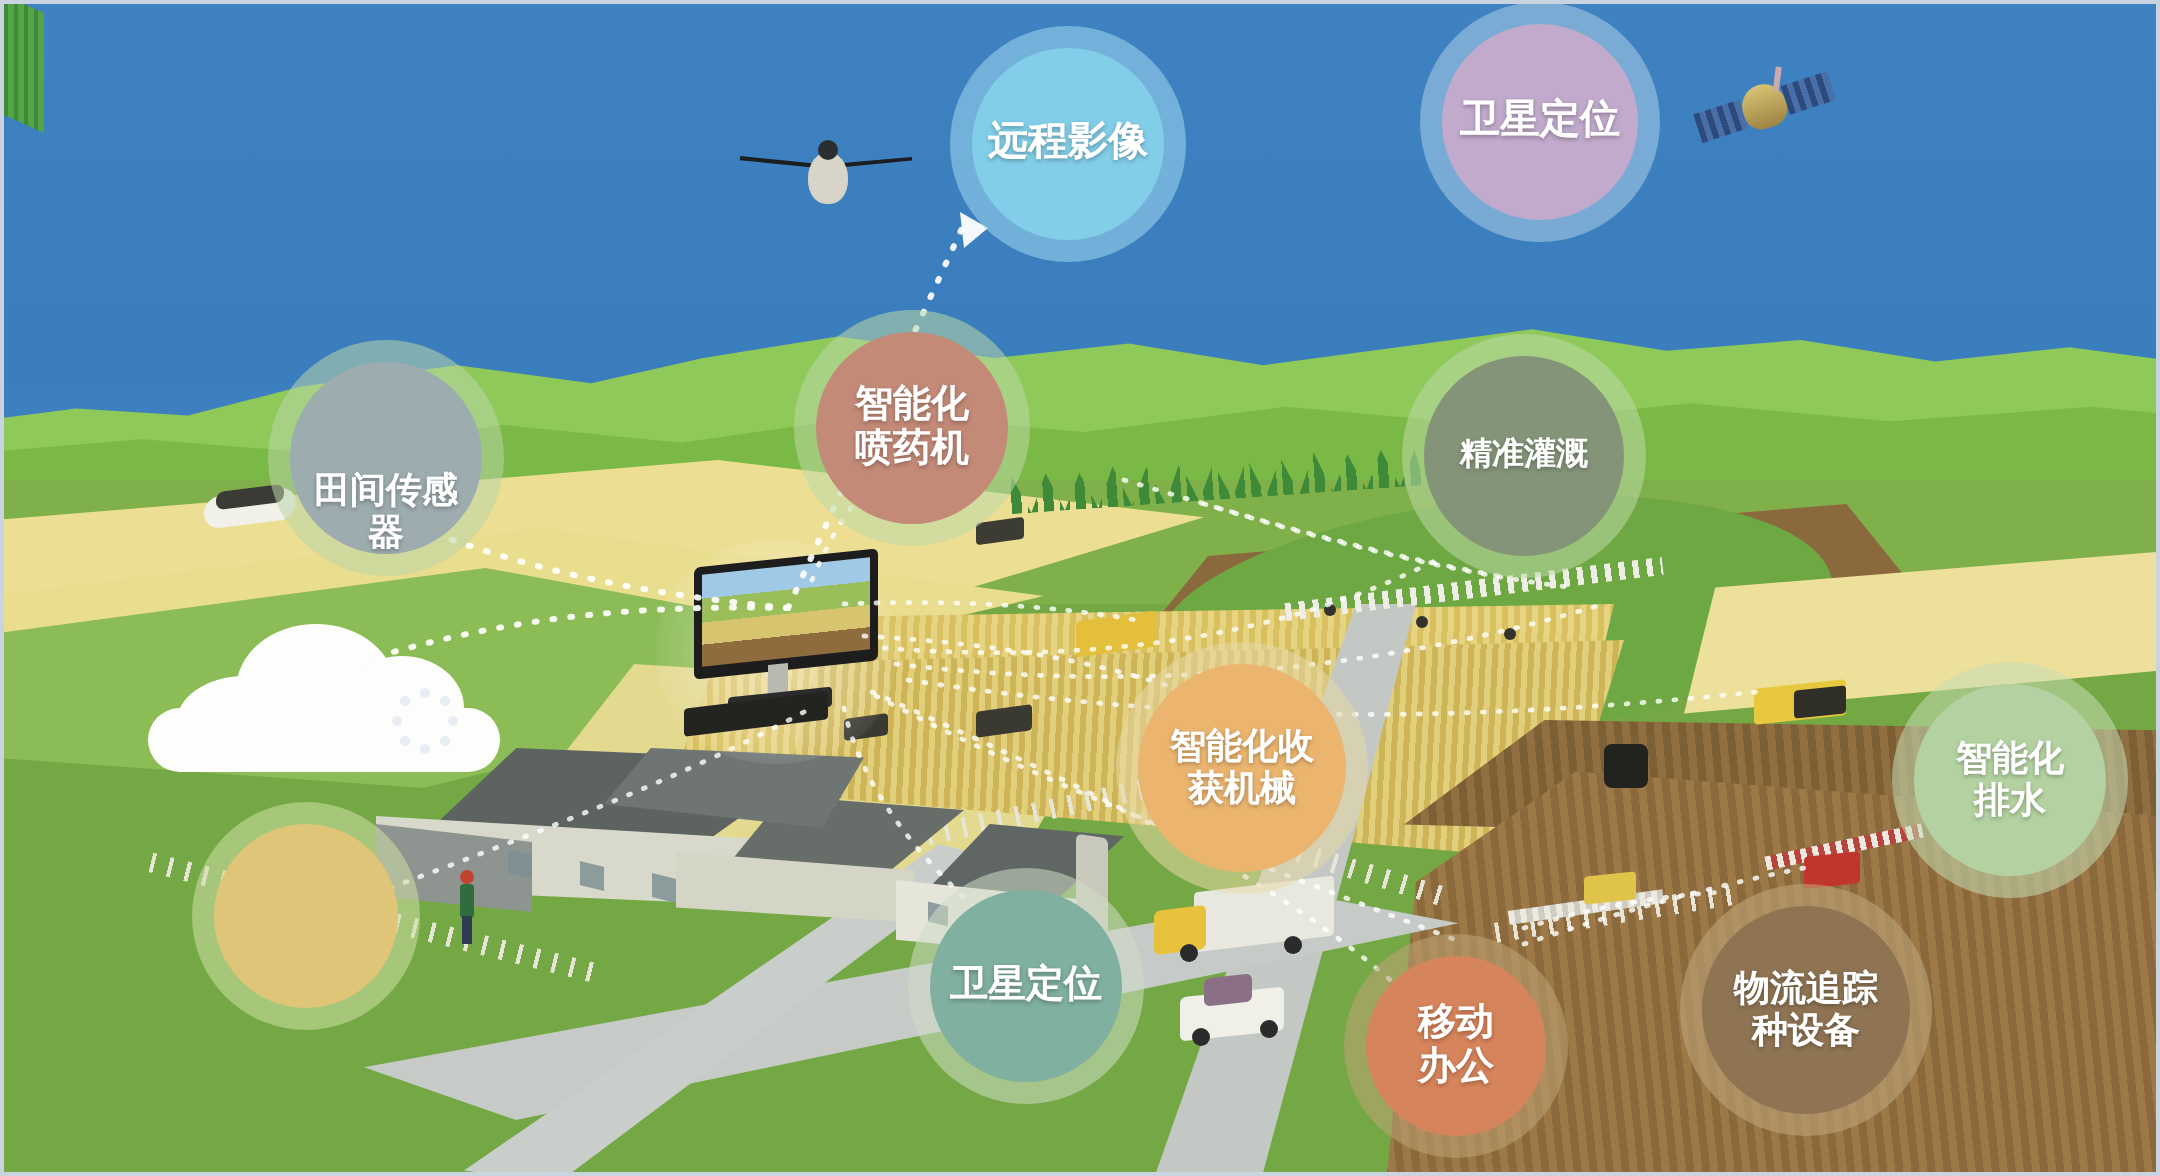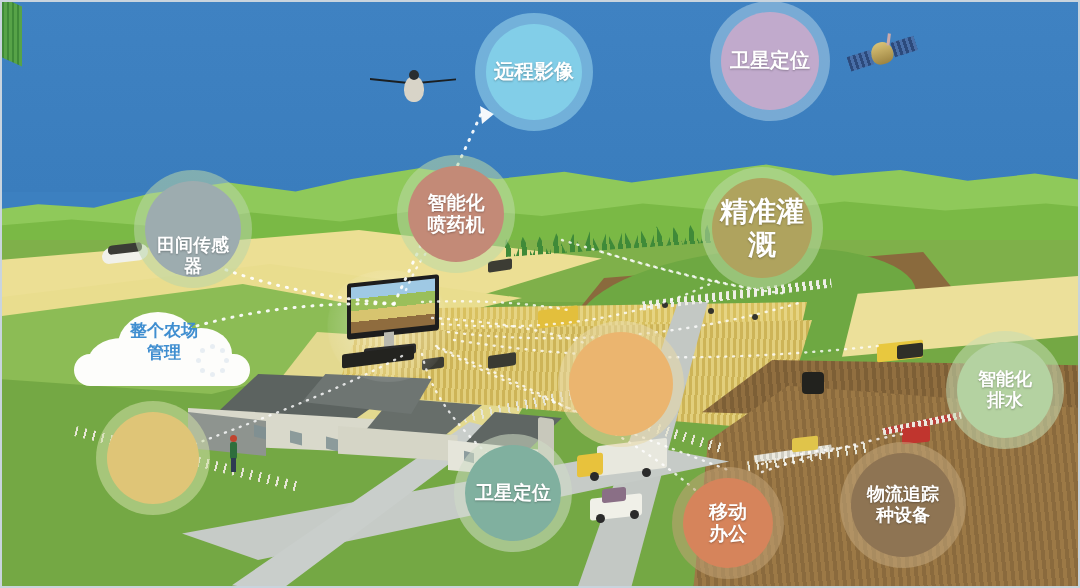--- a/index.html
+++ b/index.html
@@ -390,28 +390,32 @@
           <div>田间传感器</div>
         </span>
       </div>
       <div class="bubble" style="left: 406px; top: 164px; width: 96px; height: 96px; font-size: 19px; background: rgb(204, 43, 63); z-index: 40;">
         <div class="halo" style="background: rgb(188, 216, 166); opacity: 0.55;"></div>
         <span>
           <div>智能化</div>
           <div>喷药机</div>
         </span>
       </div>
-      <div class="bubble" style="left: 710px; top: 176px; width: 100px; height: 100px; font-size: 28px; background: #a16207; z-index: 40;">
+      <div class="bubble" style="left: 710px; top: 176px; width: 100px; height: 100px; font-size: 16px; background: #404040; z-index: 40;">
         <div class="halo" style="background: rgb(188, 216, 166); opacity: 0.55;"></div>
         <span>
           <div>精准灌溉</div>
         </span>
       </div>
       <div class="bubble" style="left: 567px; top: 330px; width: 104px; height: 104px; font-size: 18px; background: rgb(240, 138, 44); z-index: 40;">
         <div class="halo" style="background: rgb(232, 217, 168); opacity: 0.55;"></div>
+        <span>
+          <div>智能化收</div>
+          <div>获机械</div>
+        </span>
       </div>
       <div class="bubble" style="left: 955px; top: 340px; width: 96px; height: 96px; font-size: 18px; background: rgb(157, 197, 138); z-index: 40;">
         <div class="halo" style="background: rgb(198, 220, 180); opacity: 0.55;"></div>
         <span>
           <div>智能化</div>
           <div>排水</div>
         </span>
       </div>
       <div class="bubble" style="left: 105px; top: 410px; width: 92px; height: 92px; font-size: 17px; background: rgb(242, 166, 60); z-index: 40;">
         <div class="halo" style="background: rgb(207, 223, 168); opacity: 0.55;"></div>
@@ -436,24 +440,20 @@
           <div>种设备</div>
         </span>
       </div>
     </div>
 
   <div class="cloud">
     <i class="c1"></i>
     <i class="c2"></i>
     <i class="c3"></i>
     <i class="c4"></i>
-    <div class="cloud-text">
-      <div>整个农场</div>
-      <div>管理</div>
-    </div>
     <div class="cloud-dots">
         <b style="left: 30px; top: 16px;"></b>
         <b style="left: 25.8995px; top: 25.8995px;"></b>
         <b style="left: 16px; top: 30px;"></b>
         <b style="left: 6.10051px; top: 25.8995px;"></b>
         <b style="left: 2px; top: 16px;"></b>
         <b style="left: 6.10051px; top: 6.10051px;"></b>
         <b style="left: 16px; top: 2px;"></b>
         <b style="left: 25.8995px; top: 6.10051px;"></b>
       </div>

